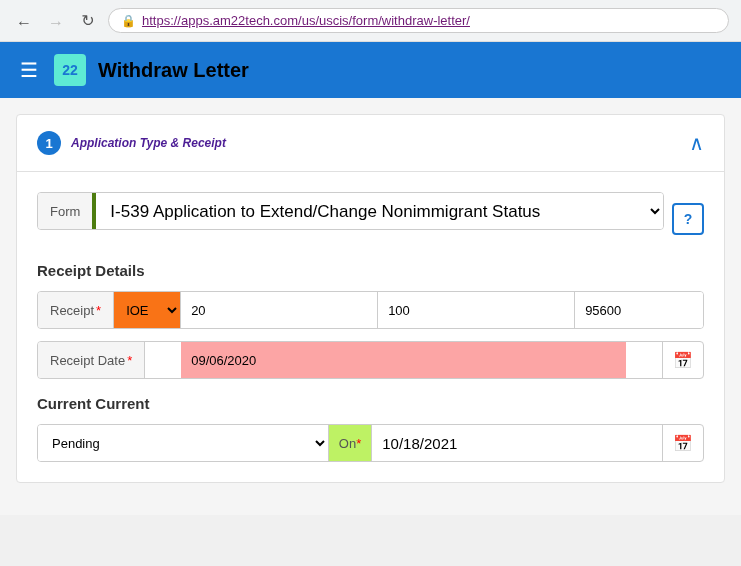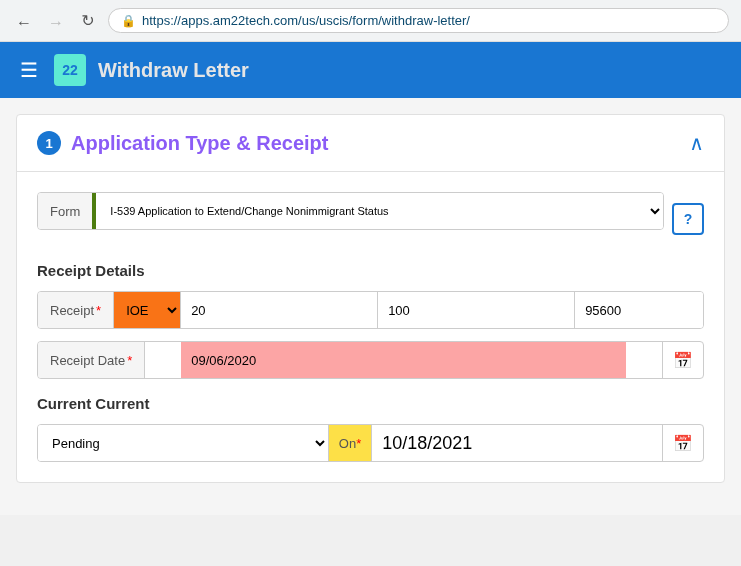--- a/index.html
+++ b/index.html
@@ -29,21 +29,21 @@
       border: 1px solid #ccc;
       border-radius: 20px;
       padding: 4px 12px;
       font-size: 13px;
       color: #333;
       display: flex;
       align-items: center;
       gap: 6px;
     }
     .lock-icon { color: #555; font-size: 12px; }
-    .url-text { color: #0c4a6e; }
+    .url-text { color: #701a75; text-decoration: underline; }
 
     
     .top-nav {
       background: #1976d2;
       padding: 0 16px;
       display: flex;
       align-items: center;
       height: 56px;
       gap: 12px;
     }
@@ -61,21 +61,21 @@
       font-weight: bold;
       font-size: 14px;
       border-radius: 4px;
       width: 32px;
       height: 32px;
       display: flex;
       align-items: center;
       justify-content: center;
     }
     .nav-title {
-      color: #e5e5e5;
+      color: #000000;
       font-size: 20px;
       font-weight: bold;
     }
 
     
     .main-content {
       background: #f5f5f5;
       padding: 16px;
     }
 
@@ -104,23 +104,24 @@
       border-radius: 50%;
       width: 24px;
       height: 24px;
       display: flex;
       align-items: center;
       justify-content: center;
       font-size: 13px;
       font-weight: bold;
     }
     .section-title {
-      font-size: 20px;
+      font-size: 12px;
       font-weight: 600;
-      color: #8b5cf6;
+      color: #4c1d95;
+      font-style: italic;
     }
     .chevron-up {
       color: #1976d2;
       font-size: 20px;
       cursor: pointer;
     }
 
     
     .section-body {
       padding: 20px;
@@ -177,21 +178,21 @@
     }
     .form-row-full .field-label {
       border-radius: 0;
       border: none;
       border-right: 4px solid #4d7c0f;
     }
     .form-row-full select {
       flex: 1;
       border: none;
       padding: 6px 10px;
-      font-size: 11px;
+      font-size: 17px;
       background: white;
       height: 36px;
       cursor: pointer;
       outline: none;
     }
 
     
     .receipt-row {
       display: flex;
       align-items: center;
@@ -285,38 +286,38 @@
       border: none;
       border-right: 1px solid #ccc;
       padding: 6px 10px;
       font-size: 13px;
       background: white;
       height: 36px;
       cursor: pointer;
       outline: none;
     }
     .status-row .on-label {
-      background: #fde047;
+      background: #bef264;
       border-right: 1px solid #ccc;
       padding: 0 10px;
       height: 36px;
       display: flex;
       align-items: center;
       font-size: 13px;
       color: #555;
       white-space: nowrap;
     }
     .status-row .on-label .required-star {
       color: red;
     }
     .status-row input {
       flex: 1;
       border: none;
       padding: 6px 10px;
-      font-size: 18px;
+      font-size: 15px;
       height: 36px;
       outline: none;
       background: white;
     }
   </style>
 </head>
 <body>
 
 <div class="browser-chrome">
   <button class="nav-btn">←</button>

